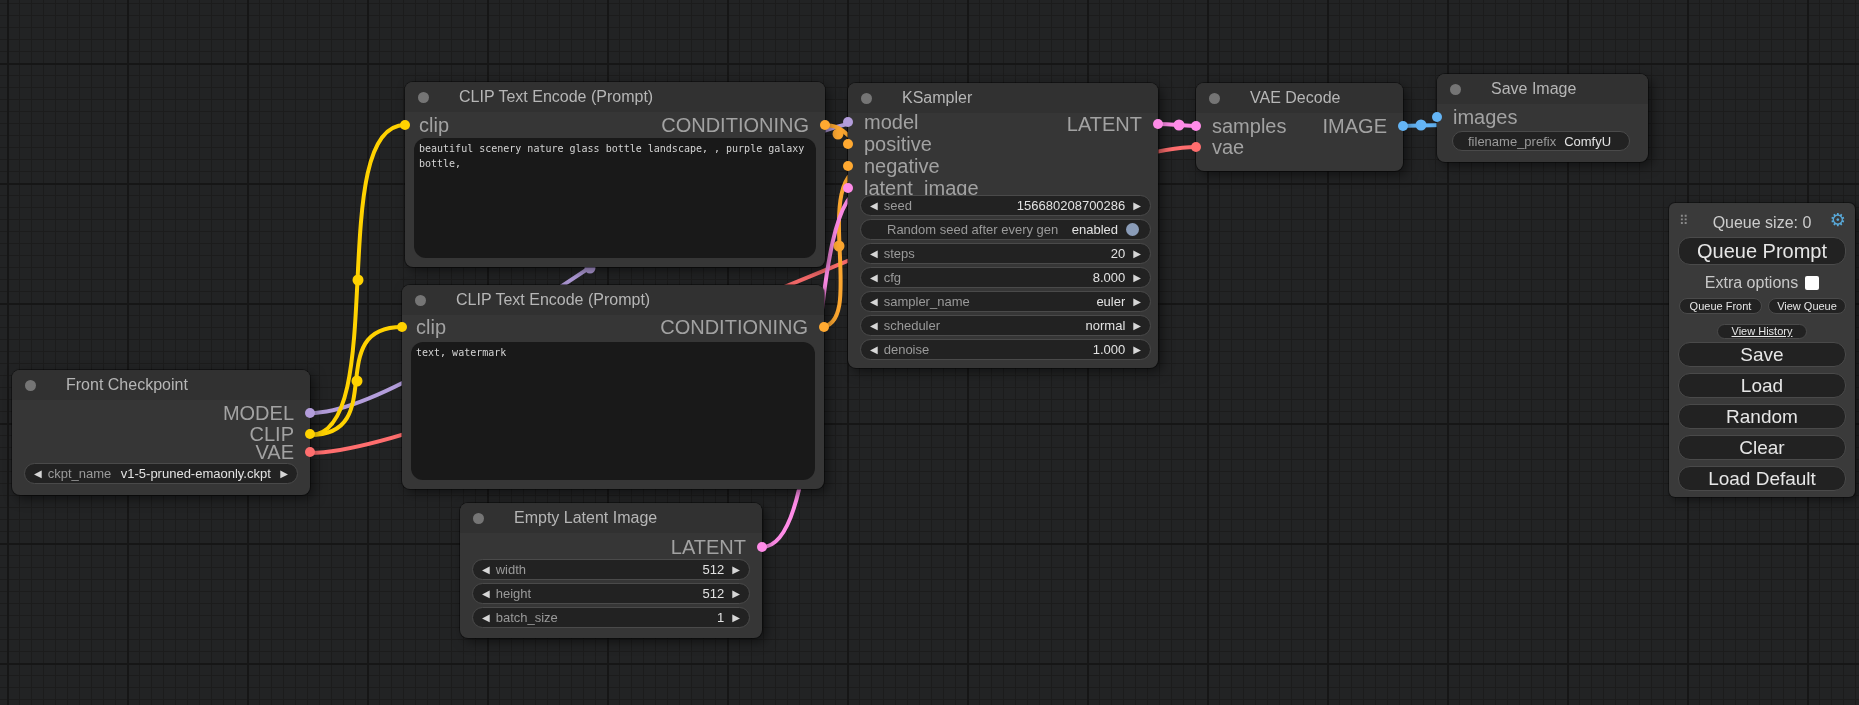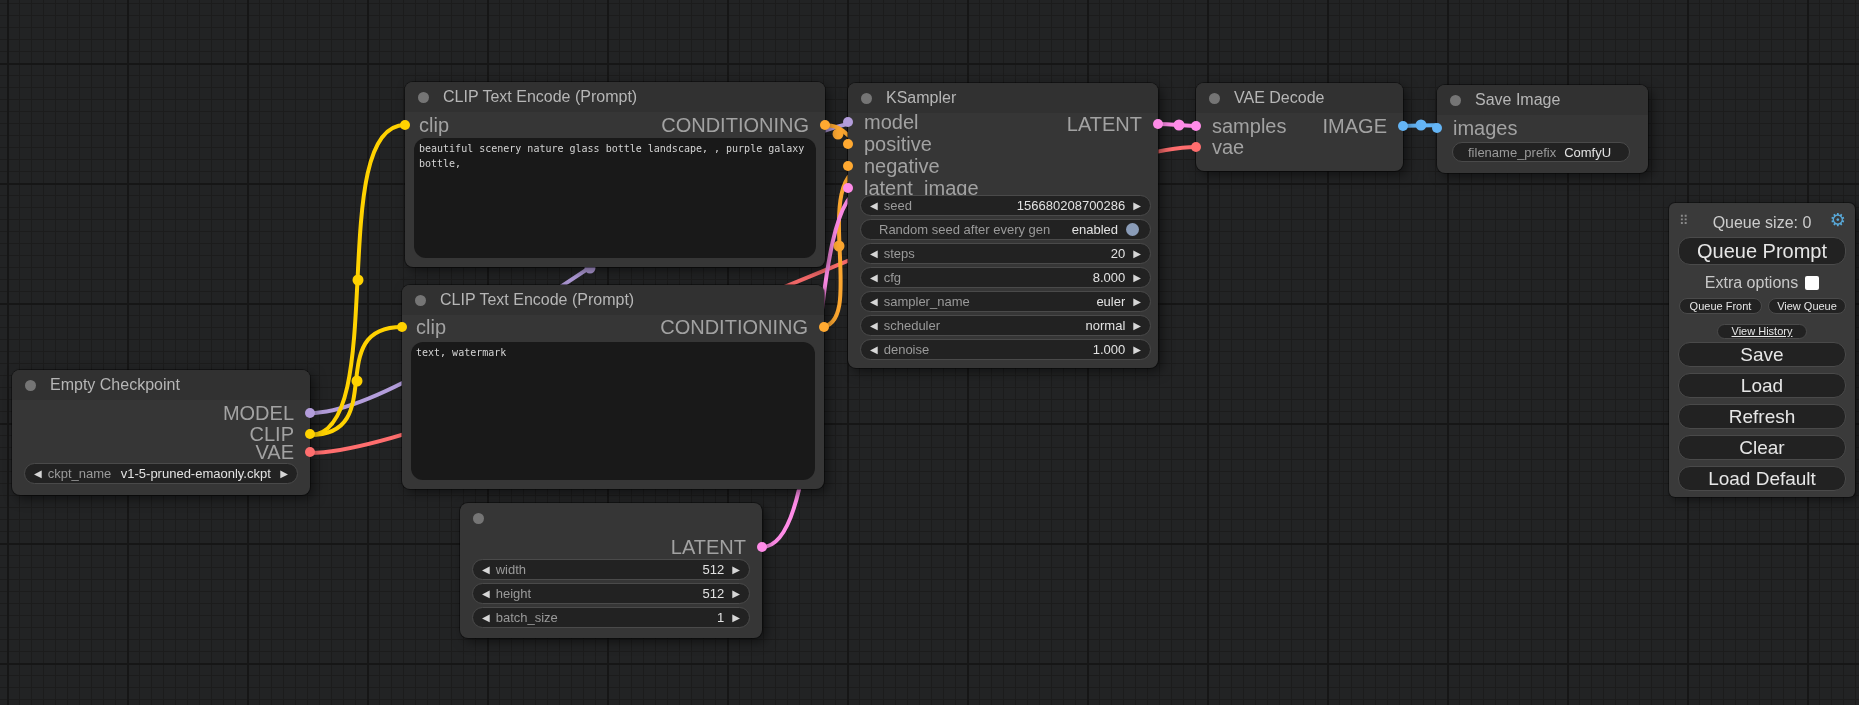--- a/index.html
+++ b/index.html
@@ -16,21 +16,21 @@
     background-position:7px 63px,7px 63px,7px 3px,7px 3px;
   }
   #links{position:absolute;left:0;top:0;z-index:1;}
   .node{
     position:absolute;z-index:2;background:#363636;border-radius:8px;
     box-shadow:0 0 0 1px rgba(0,0,0,.4),4px 4px 12px rgba(0,0,0,.5);
   }
   .ntitle{
     position:absolute;left:0;top:0;right:0;height:30px;background:#313131;
     border-radius:8px 8px 0 0;color:#b6b6b6;font-size:16px;line-height:30px;
-    padding-left:38px;box-sizing:border-box;white-space:nowrap;overflow:hidden;
+    padding-left:54px;box-sizing:border-box;white-space:nowrap;overflow:hidden;
   }
   .tdot{position:absolute;left:13px;top:10px;width:11px;height:11px;border-radius:50%;background:#757575;}
   .plabel{position:absolute;font-size:20px;color:#a2a2a2;line-height:20px;white-space:nowrap;}
   .plabel.out{text-align:right;}
   .dot{position:absolute;width:10px;height:10px;border-radius:50%;}
   .widget{
     position:absolute;height:21px;background:#222222;border:1px solid #4a4a4a;
     border-radius:11px;display:flex;align-items:center;font-size:13px;color:#9a9a9a;
     padding:0 9px;box-sizing:border-box;white-space:nowrap;
   }
@@ -87,21 +87,21 @@
       <circle cx="753" cy="300" r="5.5" style="fill: rgb(255, 110, 110);"></circle>
       <circle cx="838" cy="134" r="5.5" style="fill: rgb(255, 169, 49);"></circle>
       <circle cx="839" cy="246" r="5.5" style="fill: rgb(255, 169, 49);"></circle>
       <circle cx="816" cy="368" r="5.5" style="fill: rgb(255, 140, 232);"></circle>
       <circle cx="1179" cy="125" r="5.5" style="fill: rgb(255, 140, 232);"></circle>
       <circle cx="1421" cy="125" r="5.5" style="fill: rgb(100, 181, 246);"></circle>
     </g>
   </svg>
 
   <div class="node" style="left:12px;top:370px;width:298px;height:125px;">
-    <div class="ntitle">Empty Checkpoint</div>
+    <div class="ntitle">Front Checkpoint</div>
     <span class="tdot"></span>
     <span class="plabel out" style="right:16px;top:33px;">MODEL</span>
     <span class="dot" style="right: -5px; top: 38px; background: rgb(179, 157, 219);"></span>
     <span class="plabel out" style="right:16px;top:54px;">CLIP</span>
     <span class="dot" style="right: -5px; top: 59px; background: rgb(255, 210, 0);"></span>
     <span class="plabel out" style="right:16px;top:72px;">VAE</span>
     <span class="dot" style="right: -5px; top: 77px; background: rgb(255, 110, 110);"></span>
     <div class="widget" style="left:12px;top:93px;width:274px;">
       <span class="arrow">◀</span>
       <span class="wlabel">ckpt_name</span>
@@ -144,21 +144,21 @@
     <span class="plabel out" style="right:16px;top:31px;">LATENT</span>
     <span class="dot" style="right: -5px; top: 36px; background: rgb(255, 140, 232);"></span>
 
     <div class="widget" style="left:12px;top:112px;width:291px;">
       <span class="arrow">◀</span>
       <span class="wlabel">seed</span>
       <span class="wvalue">156680208700286</span>
       <span class="arrow">▶</span>
     </div>
     <div class="widget" style="left:12px;top:136px;width:291px;padding-left:18px;">
-      <span class="wlabel" style="margin-left:0;text-align:right;">Random seed after every gen</span>
+      <span class="wlabel" style="margin-left:8px;text-align:right;">Random seed after every gen</span>
       <span class="wvalue">enabled</span>
       <span class="toggle" style="background: rgb(138, 156, 184);"></span>
     </div>
     <div class="widget" style="left:12px;top:160px;width:291px;">
       <span class="arrow">◀</span>
       <span class="wlabel">steps</span>
       <span class="wvalue">20</span>
       <span class="arrow">▶</span>
     </div>
     <div class="widget" style="left:12px;top:184px;width:291px;">
@@ -181,20 +181,21 @@
     </div>
     <div class="widget" style="left:12px;top:256px;width:291px;">
       <span class="arrow">◀</span>
       <span class="wlabel">denoise</span>
       <span class="wvalue">1.000</span>
       <span class="arrow">▶</span>
     </div>
   </div>
 
   <div class="node" style="left:460px;top:503px;width:302px;height:135px;">
+    <div class="ntitle">Empty Latent Image</div>
     <span class="tdot"></span>
     <span class="plabel out" style="right:16px;top:34px;">LATENT</span>
     <span class="dot" style="right: -5px; top: 39px; background: rgb(255, 140, 232);"></span>
     <div class="widget" style="left:12px;top:56px;width:278px;">
       <span class="arrow">◀</span>
       <span class="wlabel">width</span>
       <span class="wvalue">512</span>
       <span class="arrow">▶</span>
     </div>
     <div class="widget" style="left:12px;top:80px;width:278px;">
@@ -215,21 +216,21 @@
     <div class="ntitle">VAE Decode</div>
     <span class="tdot"></span>
     <span class="dot" style="left: -5px; top: 38px; background: rgb(255, 140, 232);"></span>
     <span class="plabel" style="left:16px;top:33px;">samples</span>
     <span class="dot" style="left: -5px; top: 59px; background: rgb(255, 110, 110);"></span>
     <span class="plabel" style="left:16px;top:54px;">vae</span>
     <span class="plabel out" style="right:16px;top:33px;">IMAGE</span>
     <span class="dot" style="right: -5px; top: 38px; background: rgb(100, 181, 246);"></span>
   </div>
 
-  <div class="node" style="left:1437px;top:85px;width:211px;height:88px;">
+  <div class="node" style="left:1437px;top:74px;width:211px;height:88px;">
     <div class="ntitle">Save Image</div>
     <span class="tdot"></span>
     <span class="dot" style="left: -5px; top: 38px; background: rgb(100, 181, 246);"></span>
     <span class="plabel" style="left:16px;top:33px;">images</span>
     <div class="widget" style="left:15px;top:57px;width:178px;height:20px;">
       <span class="wlabel" style="margin-left:6px;">filename_prefix</span>
       <span class="wvalue center">ComfyUI</span>
     </div>
   </div>
 
@@ -239,18 +240,18 @@
     <span id="gear" style="color: rgb(88, 168, 216);">⚙</span>
     <div class="mbtn" style="top:34px;height:28px;font-size:20px;line-height:26px;">Queue Prompt</div>
     <div id="extra-row">
       <span>Extra options</span><span id="extra-check"></span>
     </div>
     <div class="mbtn small" style="left:10px;top:95px;width:83px;height:16px;line-height:14px;">Queue Front</div>
     <div class="mbtn small" style="left:99px;top:95px;width:78px;height:16px;line-height:14px;">View Queue</div>
     <div class="mbtn small" style="left:48px;top:121px;width:90px;height:15px;line-height:13px;text-decoration:underline;">View History</div>
     <div class="mbtn big" style="top:139px;">Save</div>
     <div class="mbtn big" style="top:170px;">Load</div>
-    <div class="mbtn big" style="top:201px;">Refresh</div>
+    <div class="mbtn big" style="top:201px;">Random</div>
     <div class="mbtn big" style="top:232px;">Clear</div>
     <div class="mbtn big" style="top:263px;">Load Default</div>
   </div>
 
 </div>
 
 </body></html>

